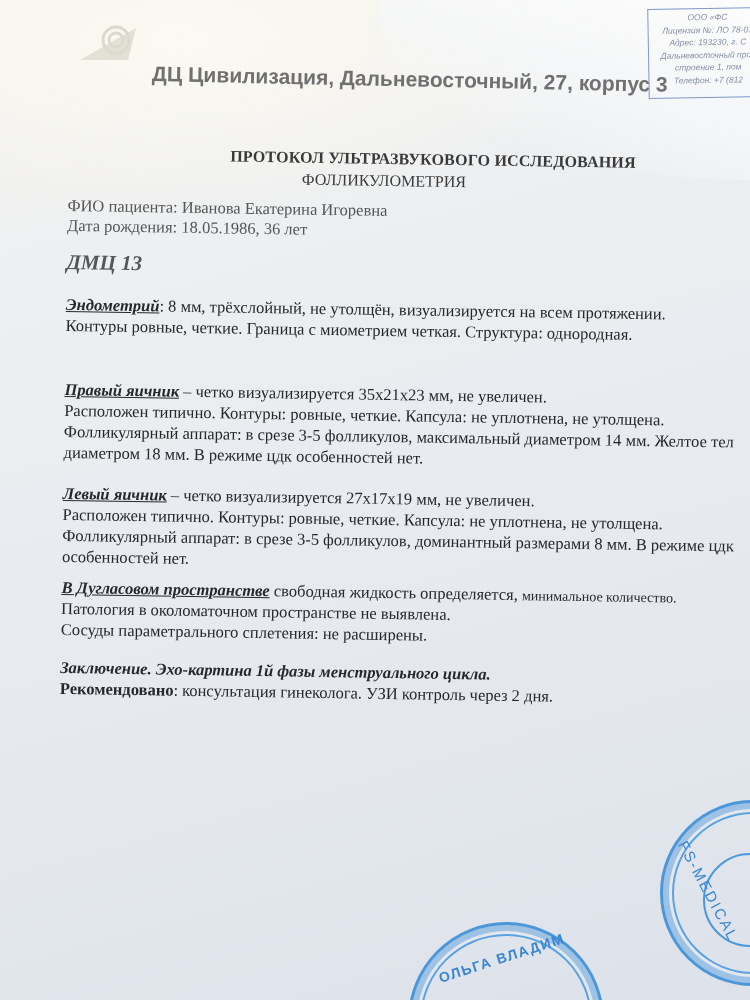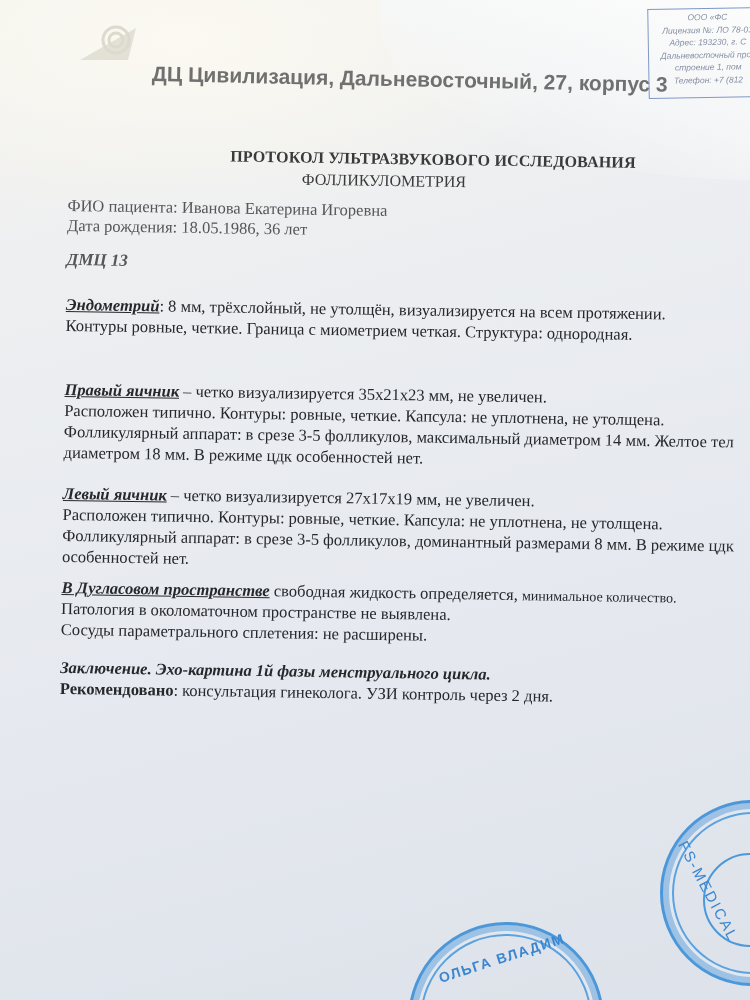--- a/index.html
+++ b/index.html
@@ -106,21 +106,21 @@
 
   <div class="line muted" style="top:196px;">
     <span>ФИО пациента:</span>
     <span>Иванова Екатерина Игоревна</span>
   </div>
   <div class="line muted" style="top:216px;">
     <span>Дата рождения:</span>
     <span>18.05.1986, 36 лет</span>
   </div>
 
-  <div class="line bold-italic muted" style="top:250px; font-size:17px;">ДМЦ 13</div>
+  <div class="line bold-italic muted" style="top:250px; font-size:21px;">ДМЦ 13</div>
 
   <div class="line" style="top:295px;">
     <span class="heading-u">Эндометрий</span><span>: 8 мм, трёхслойный, не утолщён, визуализируется на всем протяжении.</span>
   </div>
   <div class="line" style="top:316px;">Контуры ровные, четкие. Граница с миометрием четкая. Структура: однородная.</div>
 
   <div class="line" style="top:380px;">
     <span class="heading-u">Правый яичник</span><span>  –  четко визуализируется 35x21x23 мм, не увеличен.</span>
   </div>
   <div class="line" style="top:401px;">Расположен типично. Контуры: ровные, четкие. Капсула: не уплотнена, не утолщена.</div>

